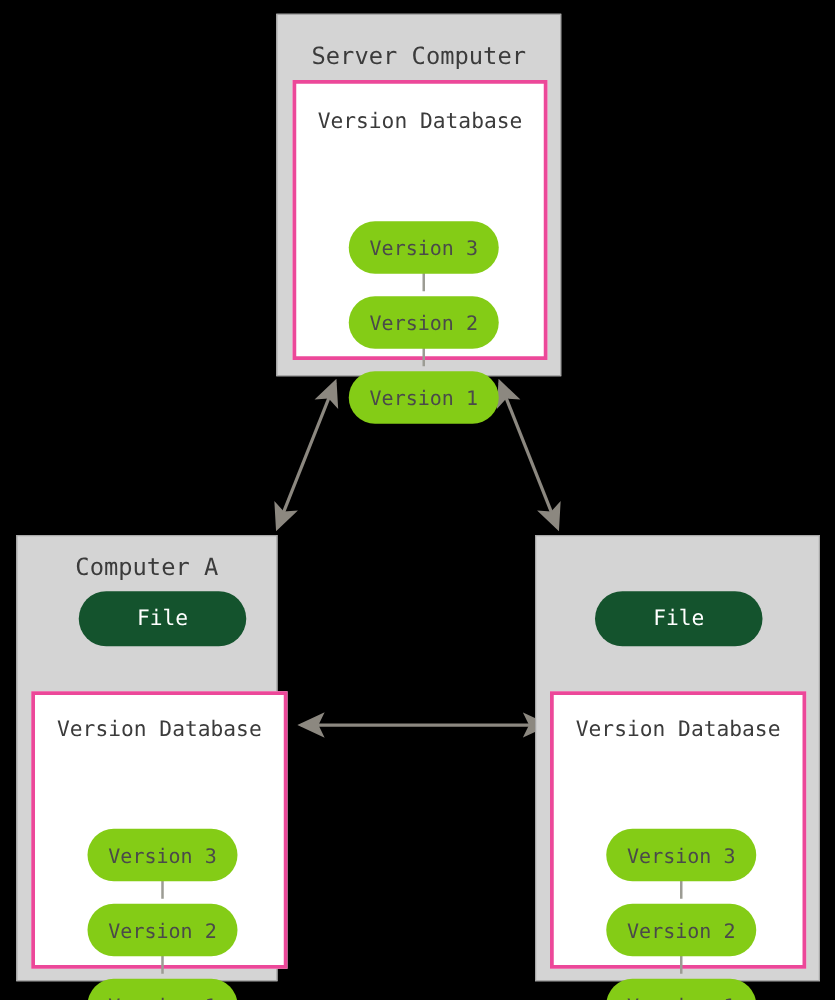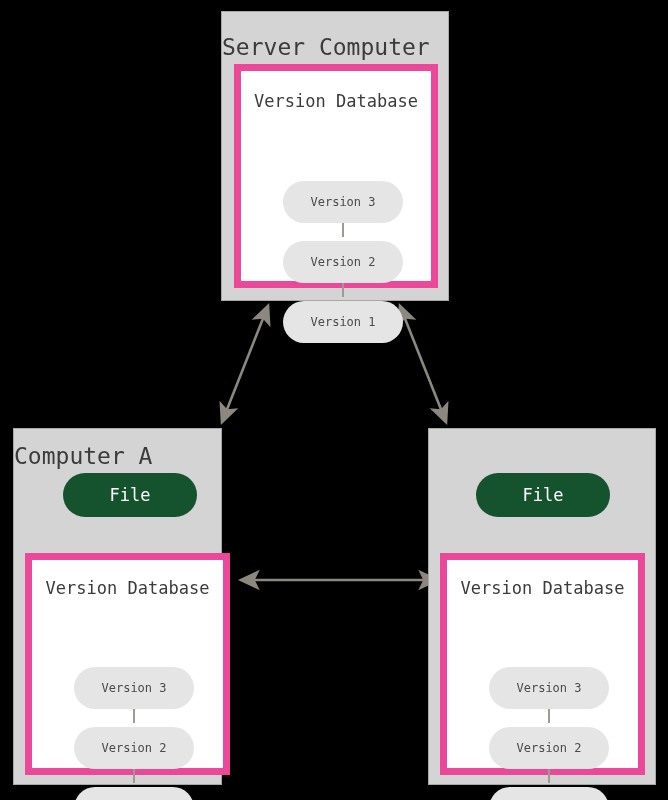--- a/index.html
+++ b/index.html
@@ -20,52 +20,53 @@
   .computer-box {
     position: absolute;
     background: #d4d4d4;
     border: 1px solid #a8a8a8;
     box-sizing: border-box;
   }
   .computer-title {
     position: absolute;
     left: 0;
     right: 0;
-    font-size: 23px;
+    text-align: center;
+    font-size: 19px;
     color: #3b3b3b;
     letter-spacing: 0px;
     white-space: nowrap;
   }
 
   
   .db-panel {
     position: absolute;
     background: #ffffff;
-    border: 7px solid #ec4899;
+    border: 3px solid #ec4899;
     box-sizing: border-box;
   }
   .db-title {
     position: absolute;
     left: 0;
     right: 0;
     text-align: center;
     font-size: 17px;
     color: #3b3b3b;
     white-space: nowrap;
   }
 
   
   .pill {
     position: absolute;
-    background: #e5e5e5;
+    background: #84cc16;
     border-radius: 999px;
     display: flex;
     align-items: center;
     justify-content: center;
-    font-size: 12px;
+    font-size: 16px;
     color: #4a4a4a;
     white-space: nowrap;
     box-sizing: border-box;
   }
   .pill-connector {
     position: absolute;
     width: 2px;
     background: #9c9c94;
   }
 

